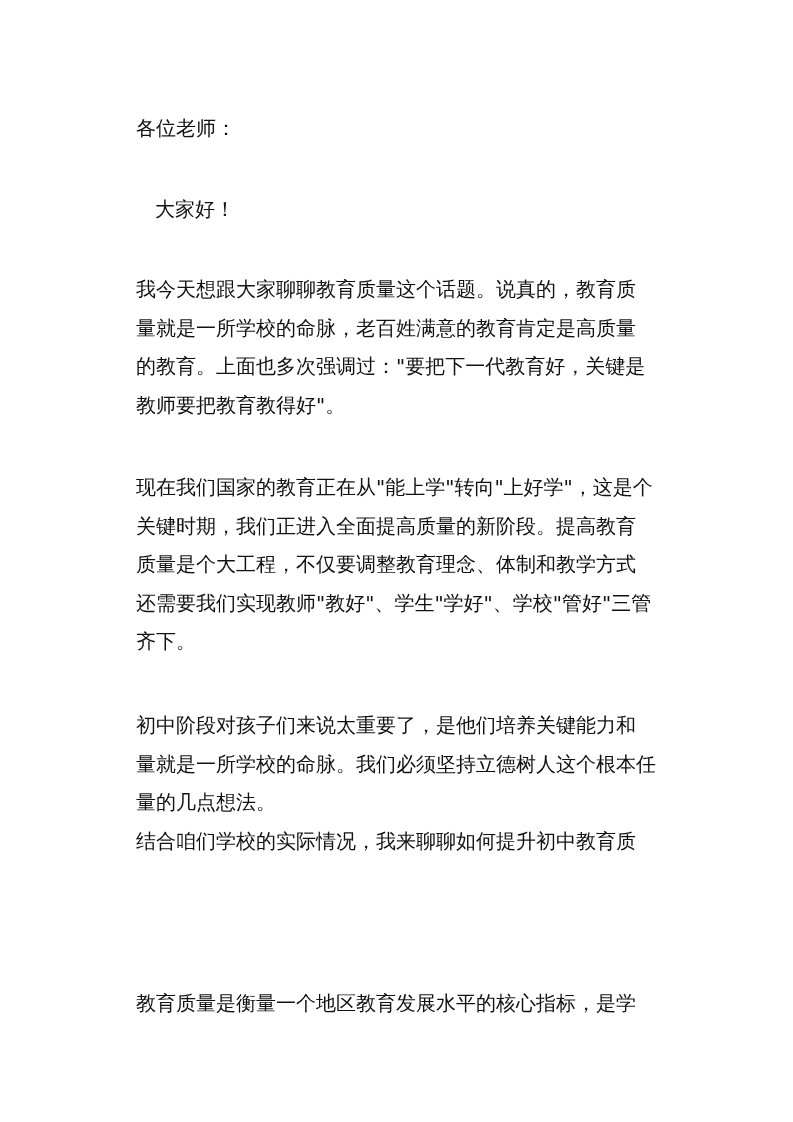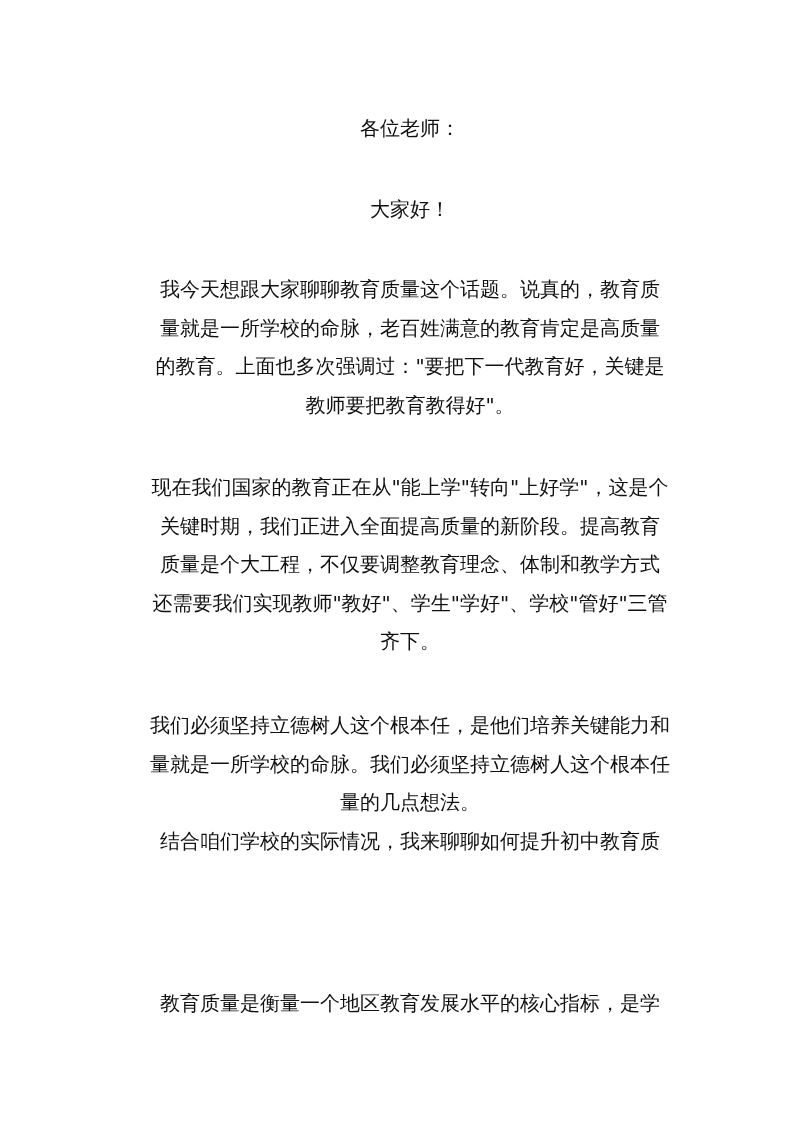--- a/index.html
+++ b/index.html
@@ -16,62 +16,61 @@
       color: #111111;
     }
     .page {
       position: absolute;
       left: 120px;
       top: 0;
       width: 560px;
     }
     .para {
       position: absolute;
-      left: 0;
+      left: 16px;
       width: 580px;
       font-size: 20px;
       line-height: 38.5px;
       white-space: nowrap;
-      text-align: center;
     }
     .line {
       display: block;
       height: 38.5px;
     }
   </style>
 </head>
 <body>
 
 <div class="page">
 
   <div class="para" style="top:109px;">
     <span class="line">各位老师：</span>
   </div>
 
-  <div class="para" style="top:190px;">
+  <div class="para" style="top:190px;margin-left:19px;">
     <span class="line">大家好！</span>
   </div>
 
   <div class="para" style="top:270px;">
     <span class="line">我今天想跟大家聊聊教育质量这个话题。说真的，教育质</span>
     <span class="line">量就是一所学校的命脉，老百姓满意的教育肯定是高质量</span>
     <span class="line">的教育。上面也多次强调过："要把下一代教育好，关键是</span>
     <span class="line">教师要把教育教得好"。</span>
   </div>
 
   <div class="para" style="top:468px;">
     <span class="line">现在我们国家的教育正在从"能上学"转向"上好学"，这是个</span>
     <span class="line">关键时期，我们正进入全面提高质量的新阶段。提高教育</span>
     <span class="line">质量是个大工程，不仅要调整教育理念、体制和教学方式</span>
     <span class="line">还需要我们实现教师"教好"、学生"学好"、学校"管好"三管</span>
     <span class="line">齐下。</span>
   </div>
 
   <div class="para" style="top:706px;">
-    <span class="line">我们必须坚持立德树人这个根本任，是他们培养关键能力和</span>
+    <span class="line">初中阶段对孩子们来说太重要了，是他们培养关键能力和</span>
     <span class="line">量就是一所学校的命脉。我们必须坚持立德树人这个根本任</span>
     <span class="line">量的几点想法。</span>
     <span class="line">结合咱们学校的实际情况，我来聊聊如何提升初中教育质</span>
   </div>
 
   <div class="para" style="top:984px;">
     <span class="line">教育质量是衡量一个地区教育发展水平的核心指标，是学</span>
   </div>
 
 </div>

